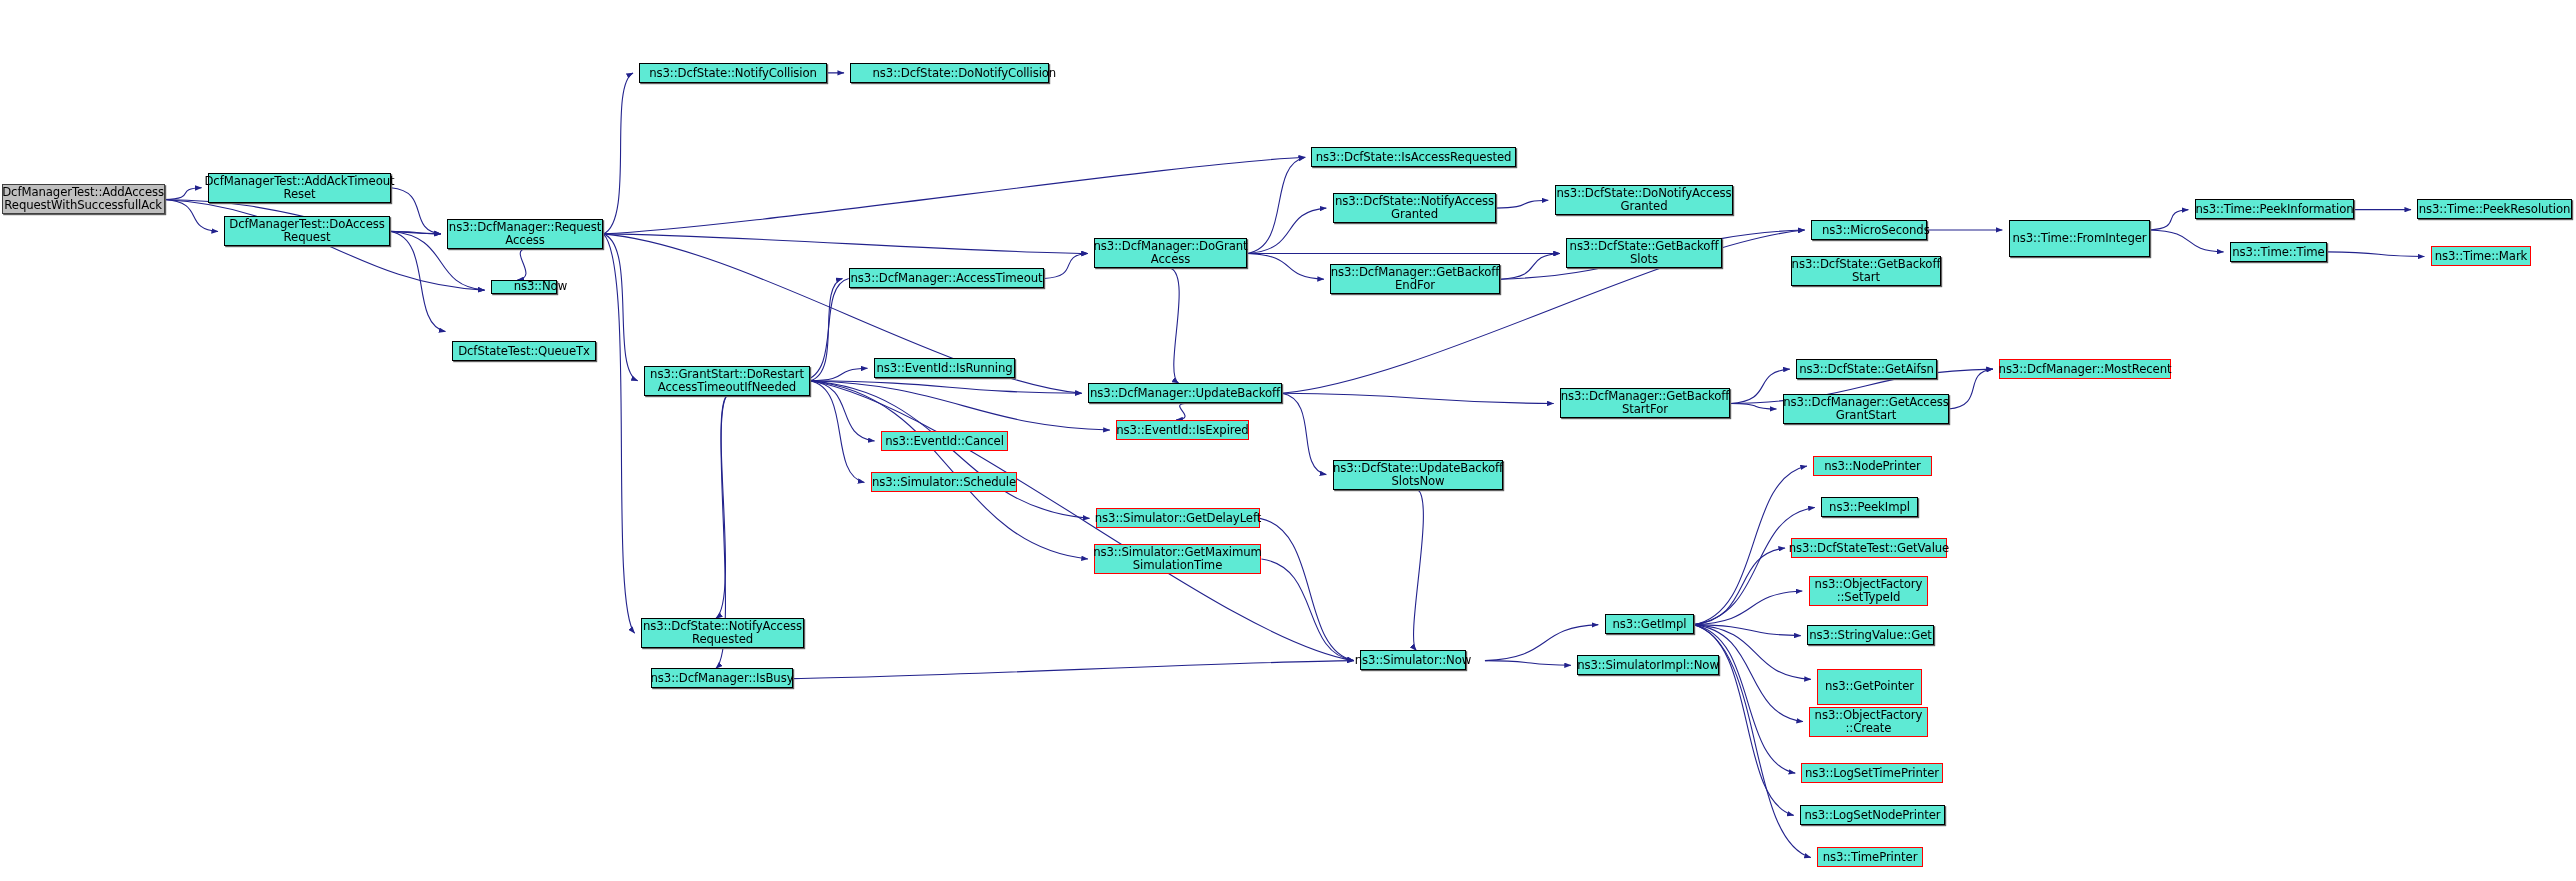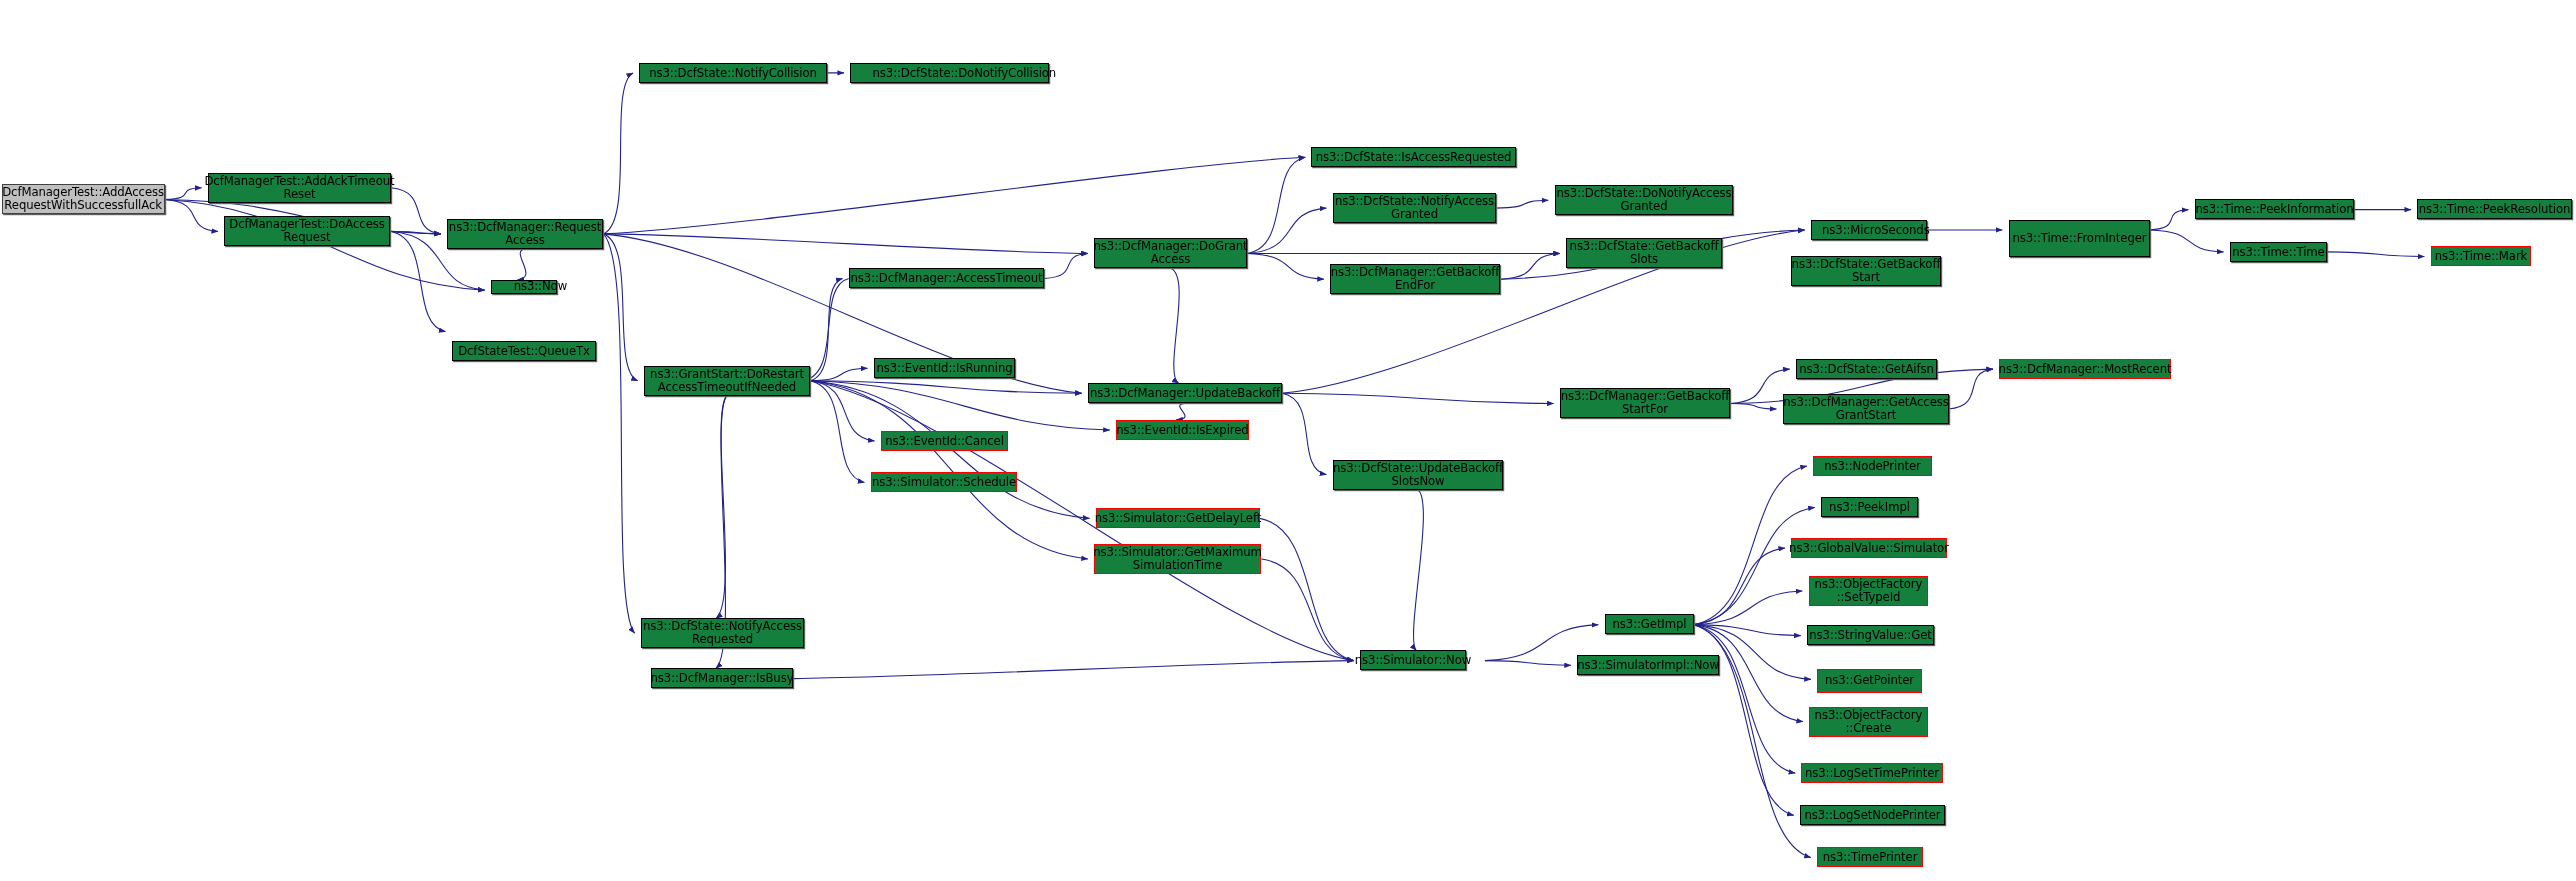--- a/index.html
+++ b/index.html
@@ -23,21 +23,21 @@
     height: 882px;
     pointer-events: none;
   }
   .node {
     position: absolute;
     box-sizing: border-box;
     display: flex;
     align-items: center;
     justify-content: center;
     text-align: center;
-    background: #15803d;
+    background: #5eead4;
     border: 0.8px solid #000000;
     color: #000000;
     font-size: 11.7px;
     line-height: 1.12;
     letter-spacing: -0.1px;
     white-space: pre-line;
     padding: 0 2.3px;
     z-index: 5;
   }
   .node.red {
@@ -184,25 +184,25 @@
       <div class="node red" style="left: 1094px; top: 544px; width: 167px; height: 30px;">ns3::Simulator::GetMaximum
 SimulationTime</div>
       <div class="node shadow" style="left: 641px; top: 618px; width: 163px; height: 30px;">ns3::DcfState::NotifyAccess
 Requested</div>
       <div class="node shadow" style="left: 651px; top: 668px; width: 142px; height: 20.3px;">ns3::DcfManager::IsBusy</div>
       <div class="node shadow" style="left: 1360px; top: 650px; width: 106px; height: 20.3px;">ns3::Simulator::Now</div>
       <div class="node shadow" style="left: 1577px; top: 655px; width: 142px; height: 20.3px;">ns3::SimulatorImpl::Now</div>
       <div class="node shadow" style="left: 1605px; top: 614px; width: 89px; height: 20.3px;">ns3::GetImpl</div>
       <div class="node red" style="left: 1813px; top: 456px; width: 119px; height: 20.3px;">ns3::NodePrinter</div>
       <div class="node shadow" style="left: 1821px; top: 497px; width: 97px; height: 20.3px;">ns3::PeekImpl</div>
-      <div class="node red" style="left: 1791px; top: 538px; width: 156px; height: 20.3px;">ns3::GlobalValue::Simulator</div>
+      <div class="node red" style="left: 1791px; top: 538px; width: 156px; height: 20.3px;">ns3::DcfStateTest::GetValue</div>
       <div class="node red" style="left: 1809px; top: 576px; width: 119px; height: 30px;">ns3::ObjectFactory
 ::SetTypeId</div>
       <div class="node shadow" style="left: 1807px; top: 625px; width: 127px; height: 20.3px;">ns3::StringValue::Get</div>
-      <div class="node red" style="left: 1817px; top: 669px; width: 105px; height: 24px;">ns3::GetPointer</div>
+      <div class="node red" style="left: 1817px; top: 669px; width: 105px; height: 36px;">ns3::GetPointer</div>
       <div class="node red" style="left: 1809px; top: 707px; width: 119px; height: 30px;">ns3::ObjectFactory
 ::Create</div>
       <div class="node red" style="left: 1801px; top: 763px; width: 142px; height: 20.3px;">ns3::LogSetTimePrinter</div>
       <div class="node shadow" style="left: 1800px; top: 805px; width: 145px; height: 20.3px;">ns3::LogSetNodePrinter</div>
       <div class="node red" style="left: 1817px; top: 847px; width: 106px; height: 20.3px;">ns3::TimePrinter</div>
     </div>
 
 </div>
 
 

